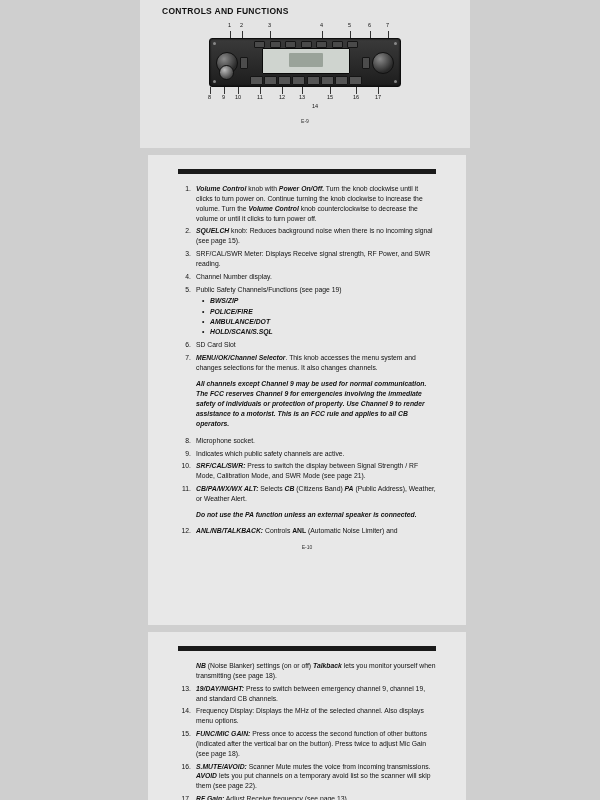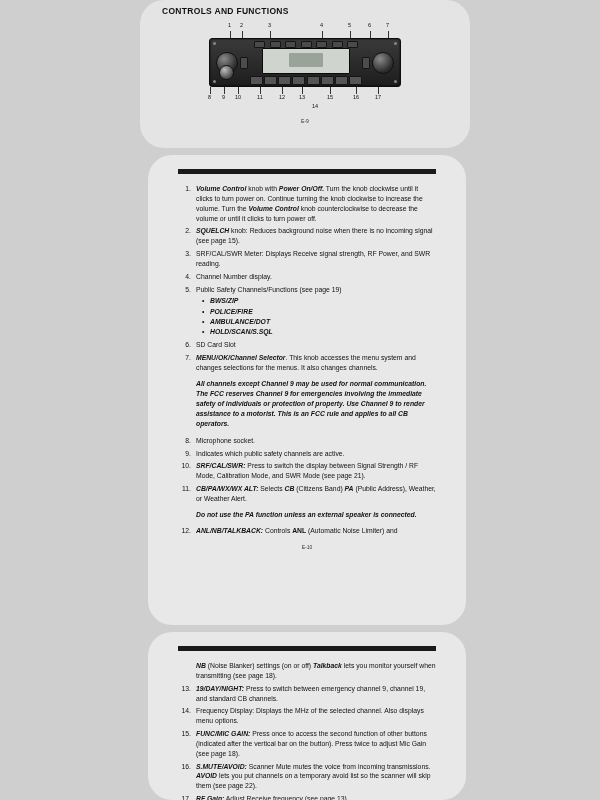--- a/index.html
+++ b/index.html
@@ -17,21 +17,20 @@
     position: relative;
     width: 600px;
     height: 800px;
     background: #cfcfcf;
   }
   .sheet {
     position: absolute;
     background: #e8e8e8;
     left: 148px;
     width: 318px;
-    border-radius: 24px;
   }
   
   #panel-1 {
     top: 0;
     height: 148px;
     background: #e4e4e4;
     left: 140px;
     width: 330px;
   }
   .section-title {

